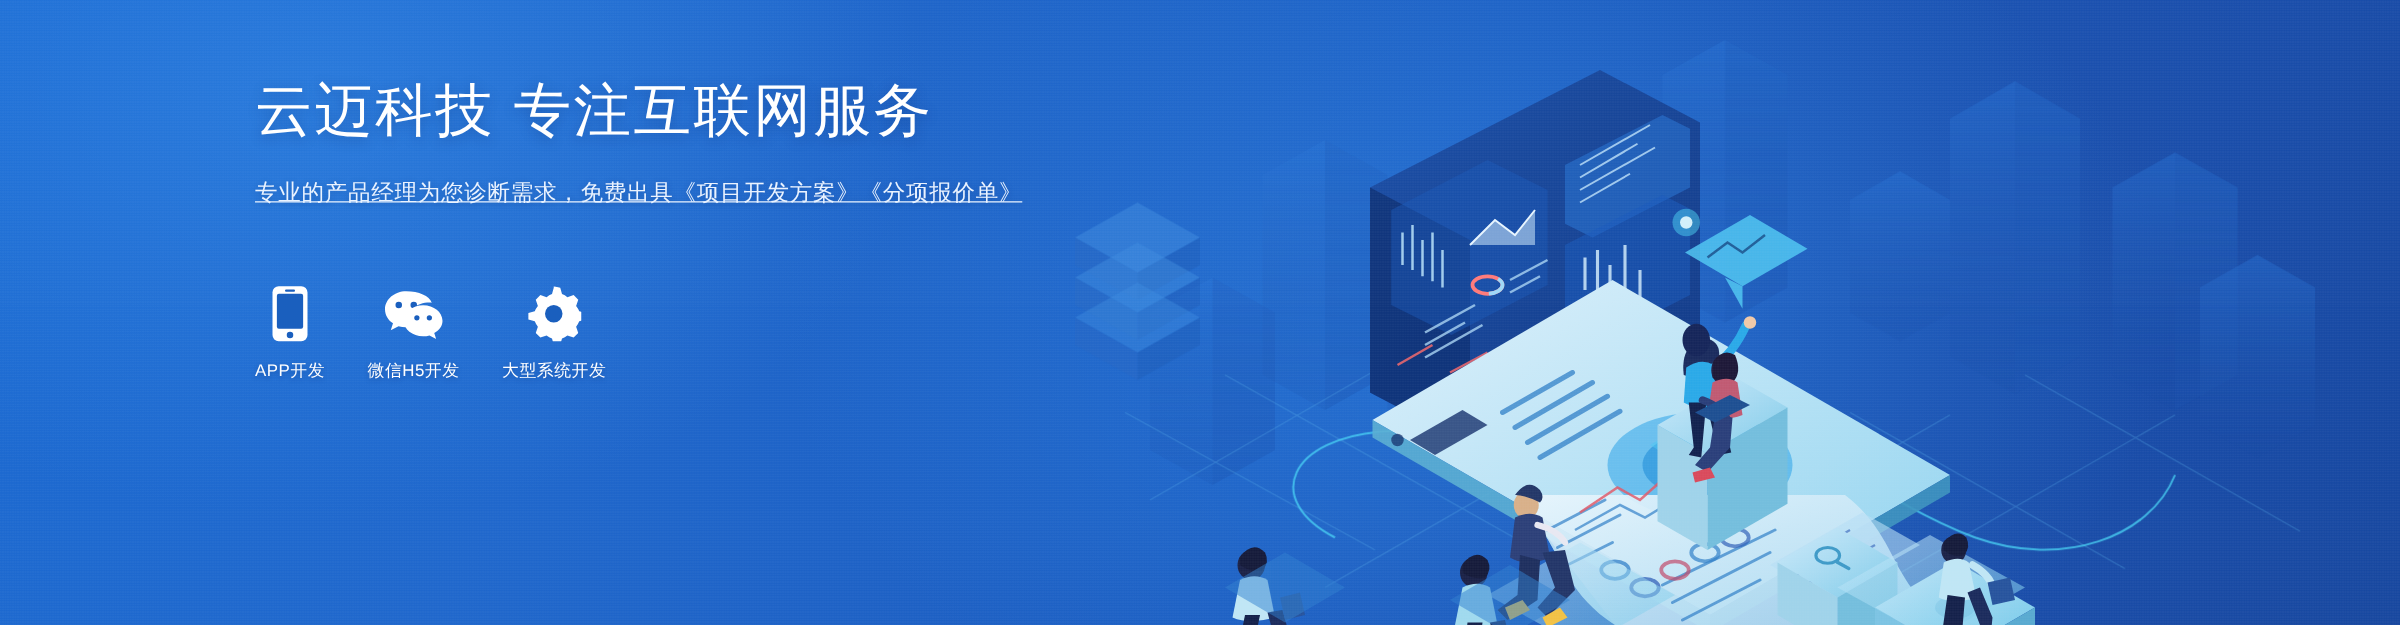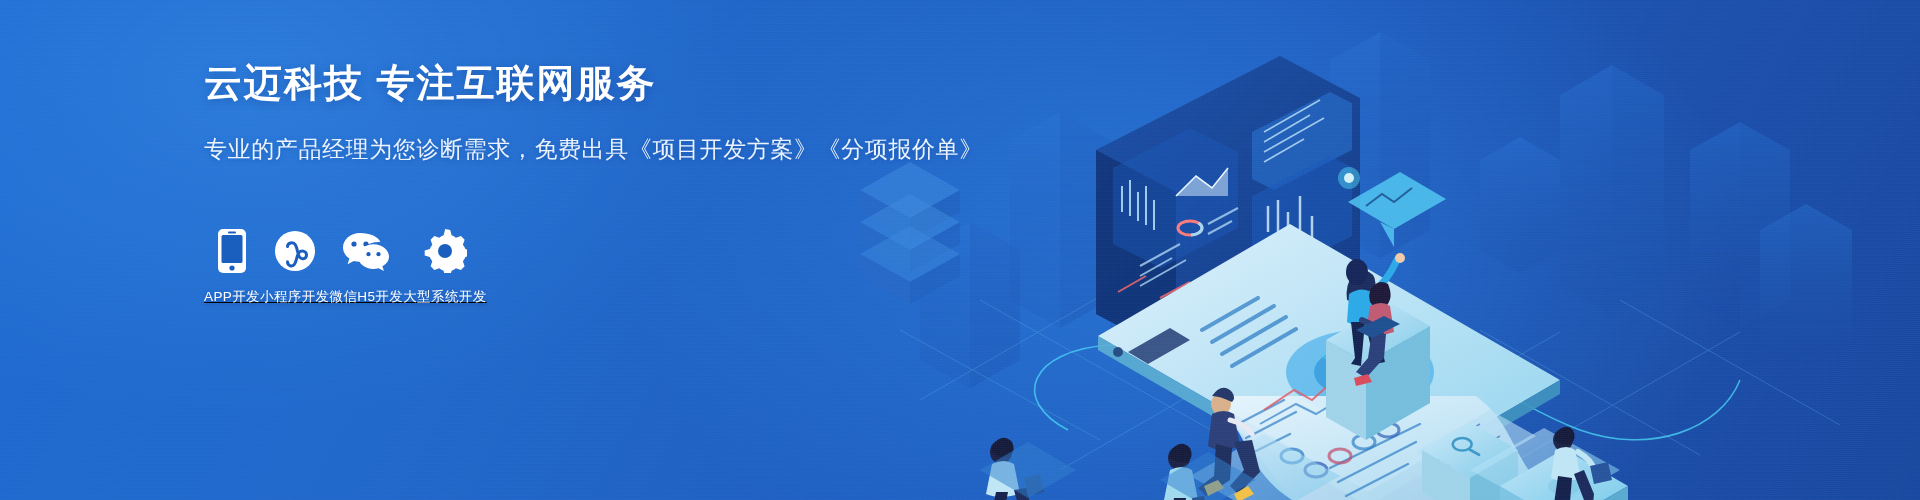--- a/index.html
+++ b/index.html
@@ -21,35 +21,36 @@
     background-image:
       repeating-linear-gradient(0deg, rgba(255,255,255,.022) 0 1px, rgba(0,0,0,0) 1px 2px),
       repeating-linear-gradient(90deg, rgba(255,255,255,.015) 0 1px, rgba(0,0,0,0) 1px 2px);
     opacity:.9;
   }
   .art{position:absolute;right:0;top:0;width:1060px;height:500px;}
   .art svg{display:block;width:100%;height:100%;}
 
   .content{position:absolute;left:204px;top:62px;width:700px;z-index:5;}
   .title{
-    color:#ffffff;font-size:38px;line-height:1.15;font-weight:bold;
+    color:#ffffff;font-size:46px;line-height:1.15;font-weight:normal;
     letter-spacing:2px;margin:0 0 24px 0;
     text-shadow:0 2px 10px rgba(0,30,90,.28);
     white-space:nowrap;
   }
   .sub{
-    color:#eaf3ff;font-size:23px;line-height:1.72;margin:0;
+    color:#eaf3ff;font-size:18px;line-height:1.72;margin:0;
     letter-spacing:.6px;font-weight:400;
     text-shadow:0 1px 5px rgba(0,30,90,.25);
+    text-decoration:underline;
   }
   .sub div{white-space:nowrap;}
 
   .services{
     position:absolute;left:204px;top:228px;display:flex;
-    align-items:flex-start;z-index:5;text-decoration:underline;
+    align-items:flex-start;gap:34px;z-index:5;
   }
   .svc{display:flex;flex-direction:column;align-items:center;width:auto;cursor:pointer;}
   .svc .glyph{
     height:46px;display:flex;align-items:center;justify-content:center;
     margin-bottom:14px;
   }
   .svc .glyph svg{display:block;}
   .svc .cap{
     color:#ffffff;font-size:13.5px;letter-spacing:.4px;white-space:nowrap;
     text-shadow:0 1px 4px rgba(0,30,90,.3);
@@ -359,29 +360,20 @@
         <svg width="30" height="46" viewBox="0 0 30 46">
           <rect x="1" y="1" width="28" height="44" rx="5" fill="#ffffff"></rect>
           <rect x="4.5" y="7" width="21" height="28" rx="1.6" fill="#1a5fbe"></rect>
           <rect x="11" y="3.6" width="8" height="1.8" rx="0.9" fill="#1a5fbe"></rect>
           <circle cx="15" cy="40" r="2.6" fill="#1a5fbe"></circle>
         </svg>
       </span>
       <span class="cap">APP开发</span>
     </div>
 
-    <div class="svc">
-      <span class="glyph">
-        <svg width="42" height="42" viewBox="0 0 42 42">
-          <circle cx="21" cy="21" r="20" fill="#ffffff"></circle>
-          <path d="M13.5 16.5 c0 -4 6 -5 8 -1.5 c2 3.5 2 9 4 12 c2 3 7 2 7 -2 c0 -4.5 -6 -5.2 -8 -1.8 c-2 3.4 -2 9 -4.4 11.5 c-2.4 2.5 -6.6 0.8 -6.6 -3" fill="none" stroke="#1a5fbe" stroke-width="3" stroke-linecap="round"></path>
-        </svg>
-      </span>
-      <span class="cap">小程序开发</span>
-    </div>
 
     <div class="svc">
       <span class="glyph">
         <svg width="48" height="42" viewBox="0 0 48 42">
           <path d="M18 3 C8.5 3 1 9.6 1 17.5 c0 4.5 2.5 8.5 6.4 11.1 l-1.8 5.6 l6.2 -3.2 c1.9 0.5 3.9 0.8 6 0.8 l1.2 0 C18.3 30 18 28.4 18 26.8 C18 18.6 26.4 12 36.6 12 c0.6 0 1.2 0 1.8 0.1 C36.6 6.8 28 3 18 3 z" fill="#ffffff"></path>
           <circle cx="12" cy="14" r="2.6" fill="#1a5fbe"></circle>
           <circle cx="24" cy="14" r="2.6" fill="#1a5fbe"></circle>
           <path d="M47 26.6 C47 19.8 40 14.2 31.5 14.2 C23 14.2 16 19.8 16 26.6 c0 6.8 7 12.4 15.5 12.4 c1.8 0 3.5 -0.2 5.1 -0.7 l5.3 2.8 l-1.5 -4.8 C44.9 33.9 47 30.5 47 26.6 z" fill="#ffffff"></path>
           <circle cx="26.5" cy="24.2" r="2.1" fill="#1a5fbe"></circle>
           <circle cx="36.5" cy="24.2" r="2.1" fill="#1a5fbe"></circle>

